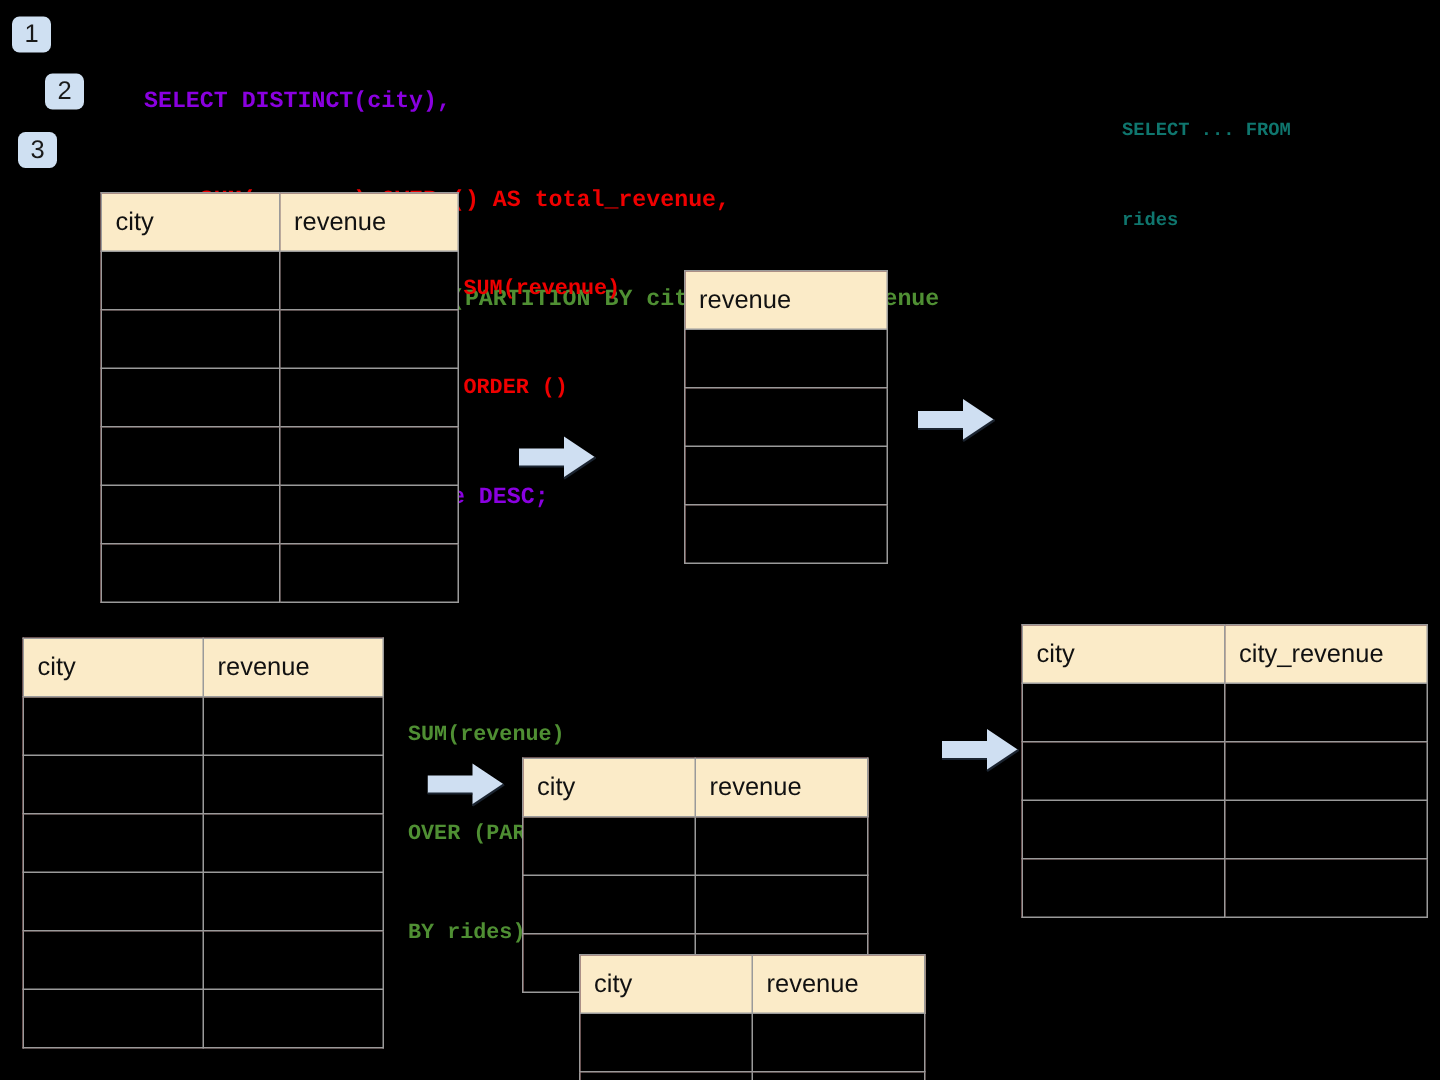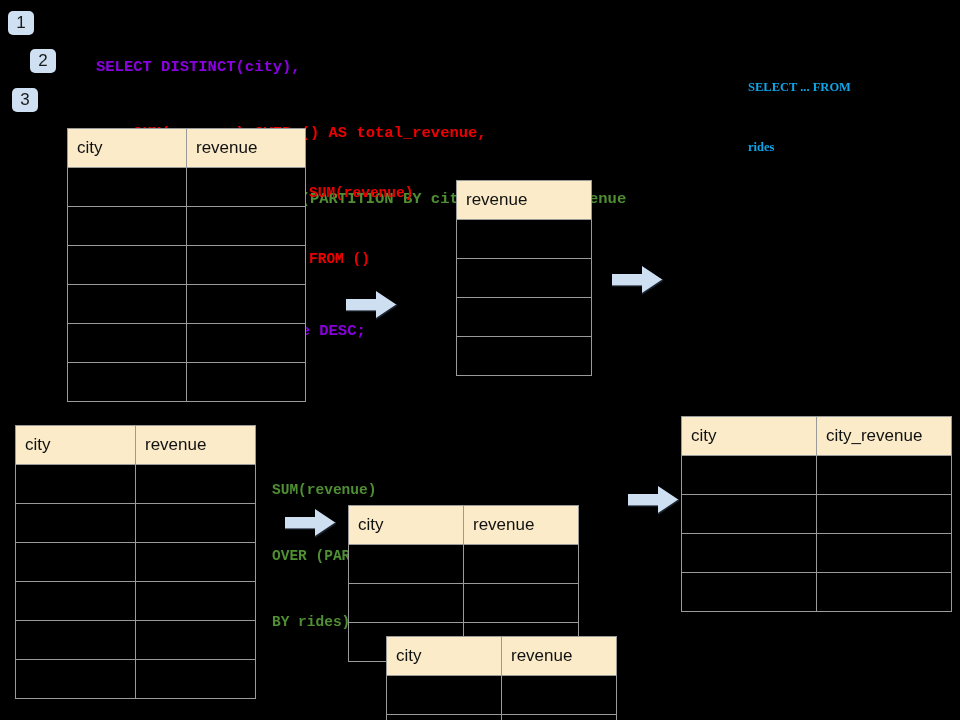--- a/index.html
+++ b/index.html
@@ -47,25 +47,25 @@
     white-space: pre;
     letter-spacing: 0px;
   }
   .code-line { white-space: pre; }
   .c-purple { color: #8a00e0; }
   .c-red    { color: #ef0000; }
   .c-green  { color: #4f8f33; }
 
   .side-note {
     position: absolute;
-    font-family: Liberation Serif, serif;
+    font-family: Liberation Mono, monospace;
     font-size: 12.5px;
     font-weight: bold;
     line-height: 20px;
-    color: #0ea5e9;
+    color: #0f766e;
     white-space: pre;
   }
 
   
   .annot {
     position: absolute;
     font-family: Liberation Mono, monospace;
     font-size: 14.5px;
     font-weight: bold;
     line-height: 22px;
@@ -124,21 +124,21 @@
     <div class="code-line c-purple">  ORDER by city_revenue DESC;</div>
   </div>
 
   <div class="side-note" style="left:748px; top:37px;">
     <div>SELECT ... FROM</div>
     <div>rides</div>
   </div>
 
   <div class="annot red" style="left:309px; top:138px;">
     <div>SUM(revenue)</div>
-    <div>FROM ()</div>
+    <div>ORDER ()</div>
   </div>
 
   <div class="annot green" style="left:272px; top:435px;">
     <div>SUM(revenue)</div>
     <div>OVER (PARTITION</div>
     <div>BY rides)</div>
   </div>
 
   <table class="tbl" style="left:67px; top:128px; width:238px;">
     <colgroup>

